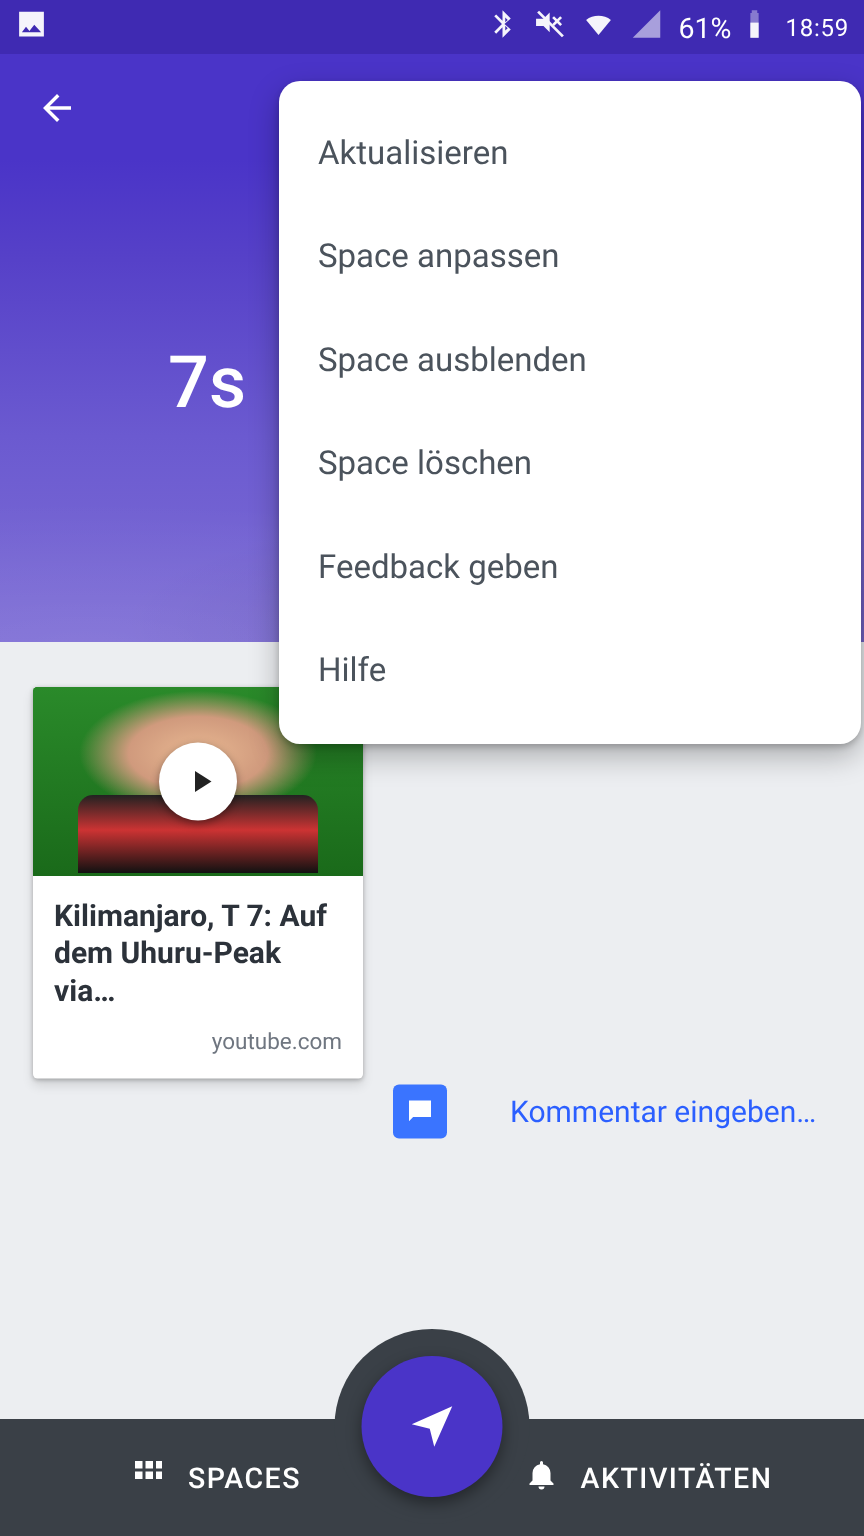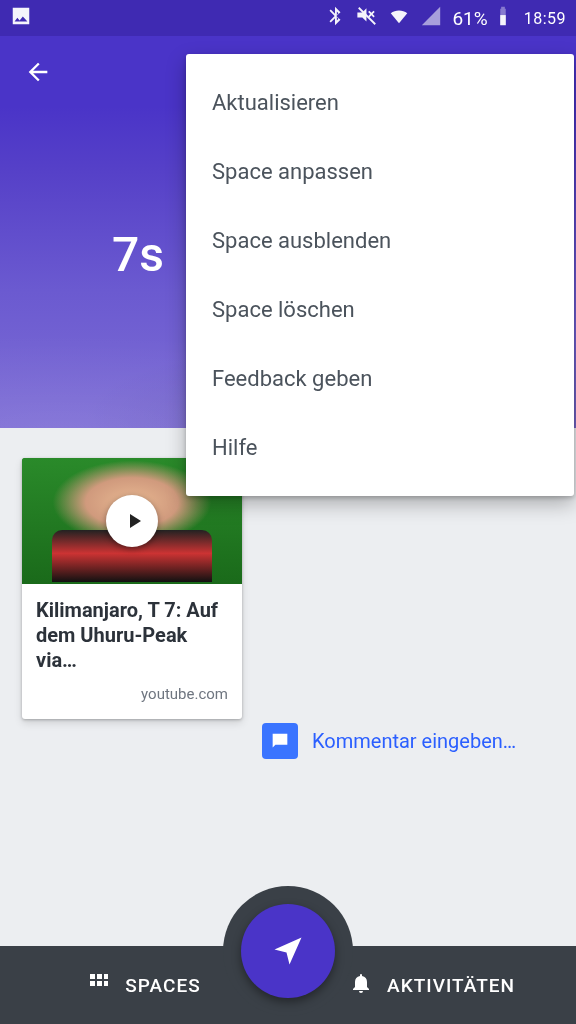--- a/index.html
+++ b/index.html
@@ -83,26 +83,26 @@
 
   .comment-row {
     position:absolute; left:262px; right:12px; top:295px;
     display:flex; align-items:center; gap:14px;
   }
   .comment-ico {
     width:36px; height:36px; border-radius:4px; background:#3a74ff;
     display:flex; align-items:center; justify-content:center;
   }
   .comment-ico svg{ width:22px; height:22px; fill:#fff;}
-  .comment-link { color:#2b5fff; font-size:20px; }
+  .comment-link { color:#2b5fff; font-size:20px;margin-left:28px; }
 
   
   .menu {
     position:absolute; top:54px; left:186px; width:388px;
-    background:#fff; border-radius:3px;
+    background:#fff; border-radius:14px;
     box-shadow:0 8px 20px rgba(0,0,0,0.28), 0 2px 4px rgba(0,0,0,0.2);
     padding: 14px 0;
     z-index:50;
   }
   .menu-item {
     padding: 22px 26px; font-size:22px; color:#4b535c;
   }
 
   
   .bottombar {

